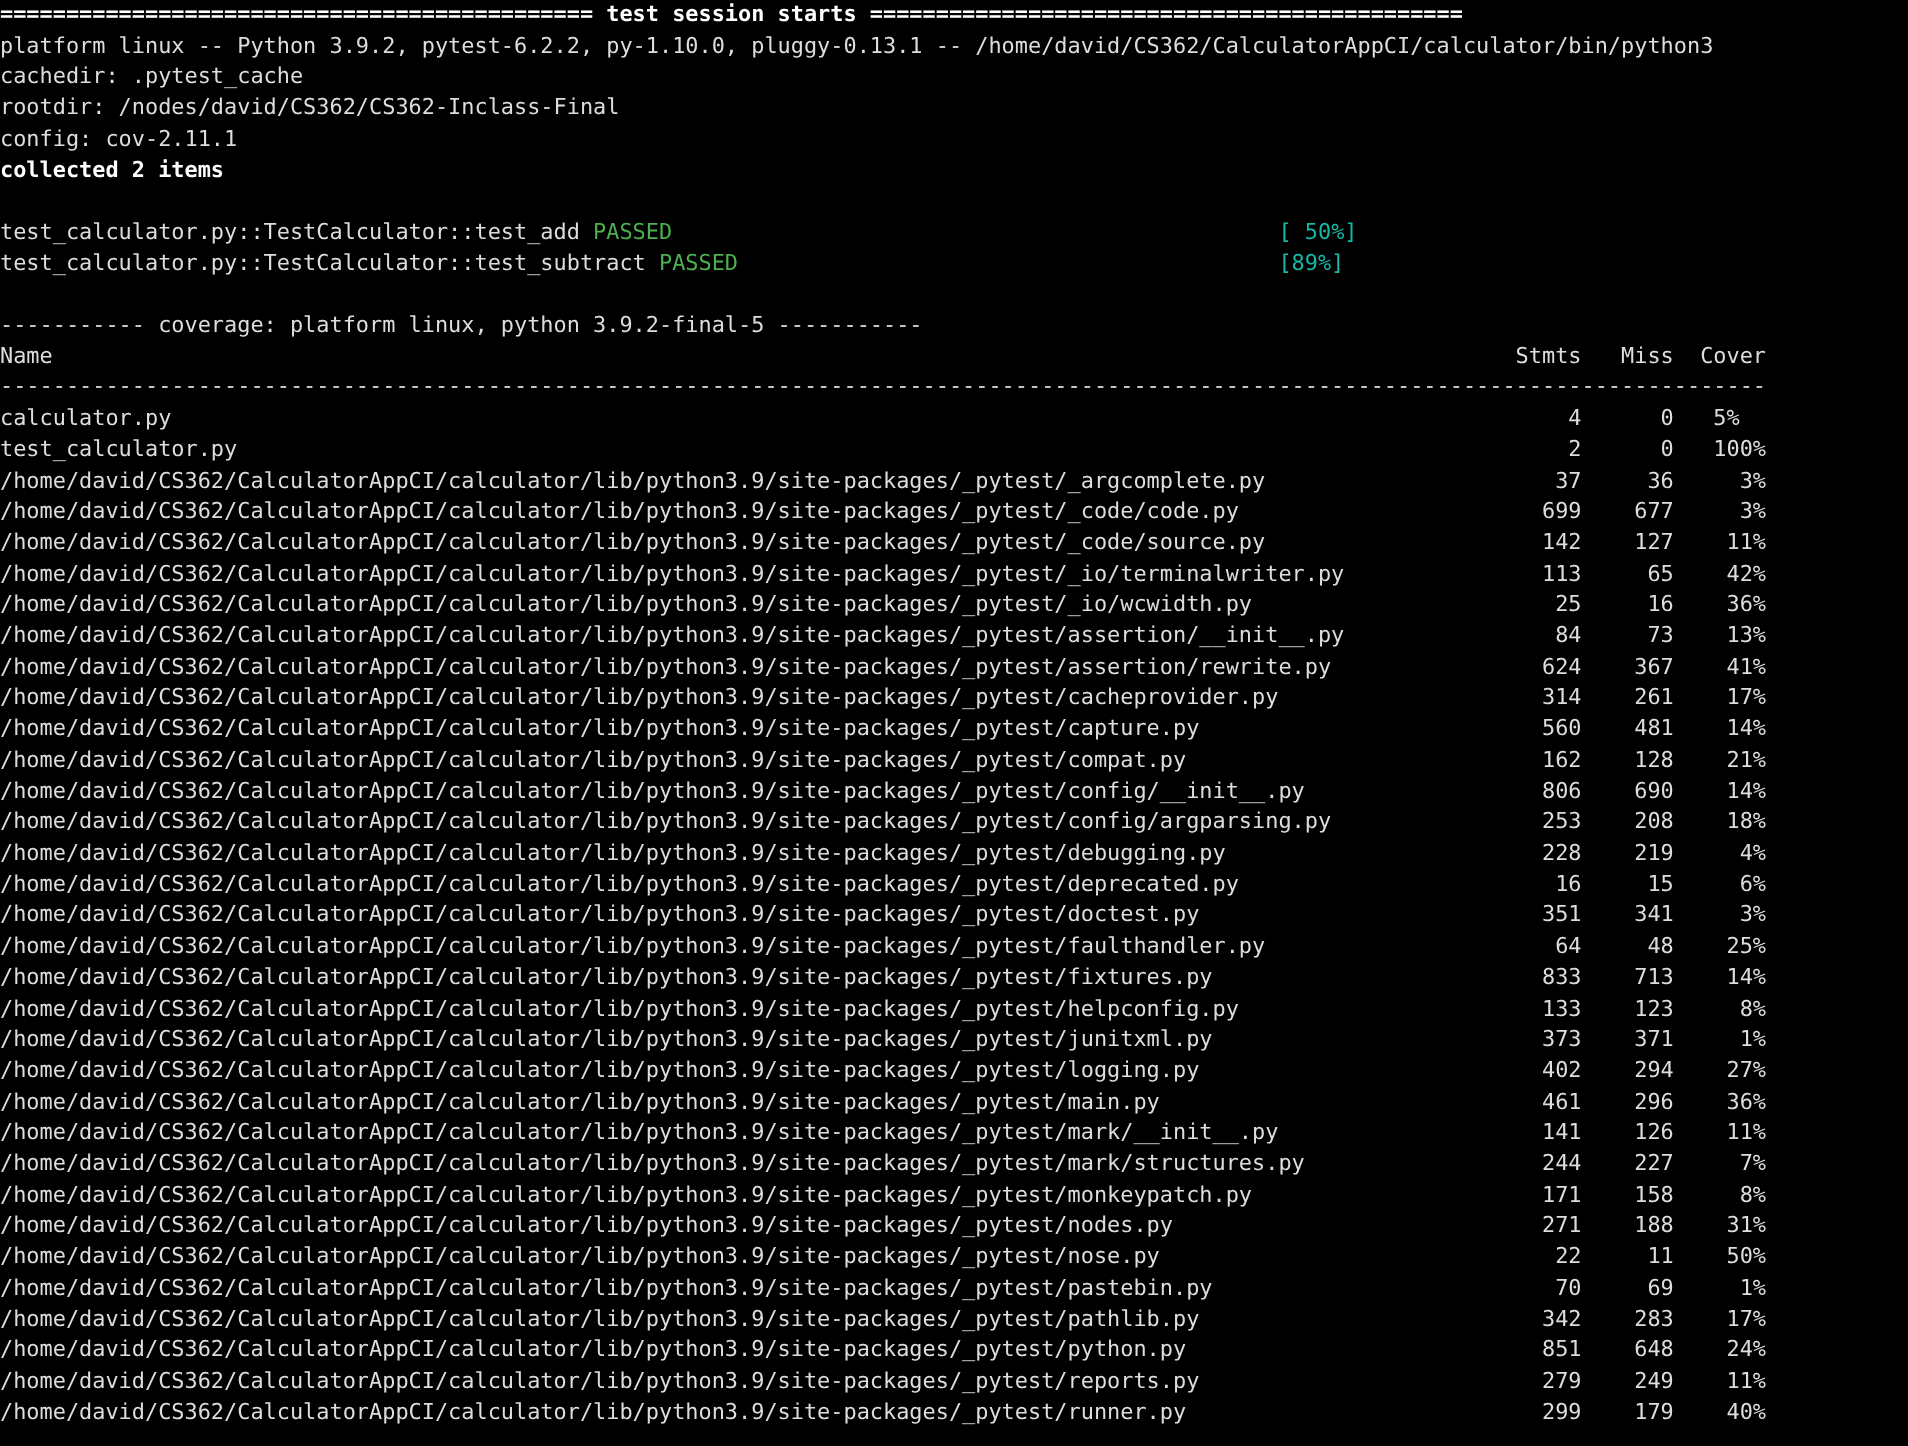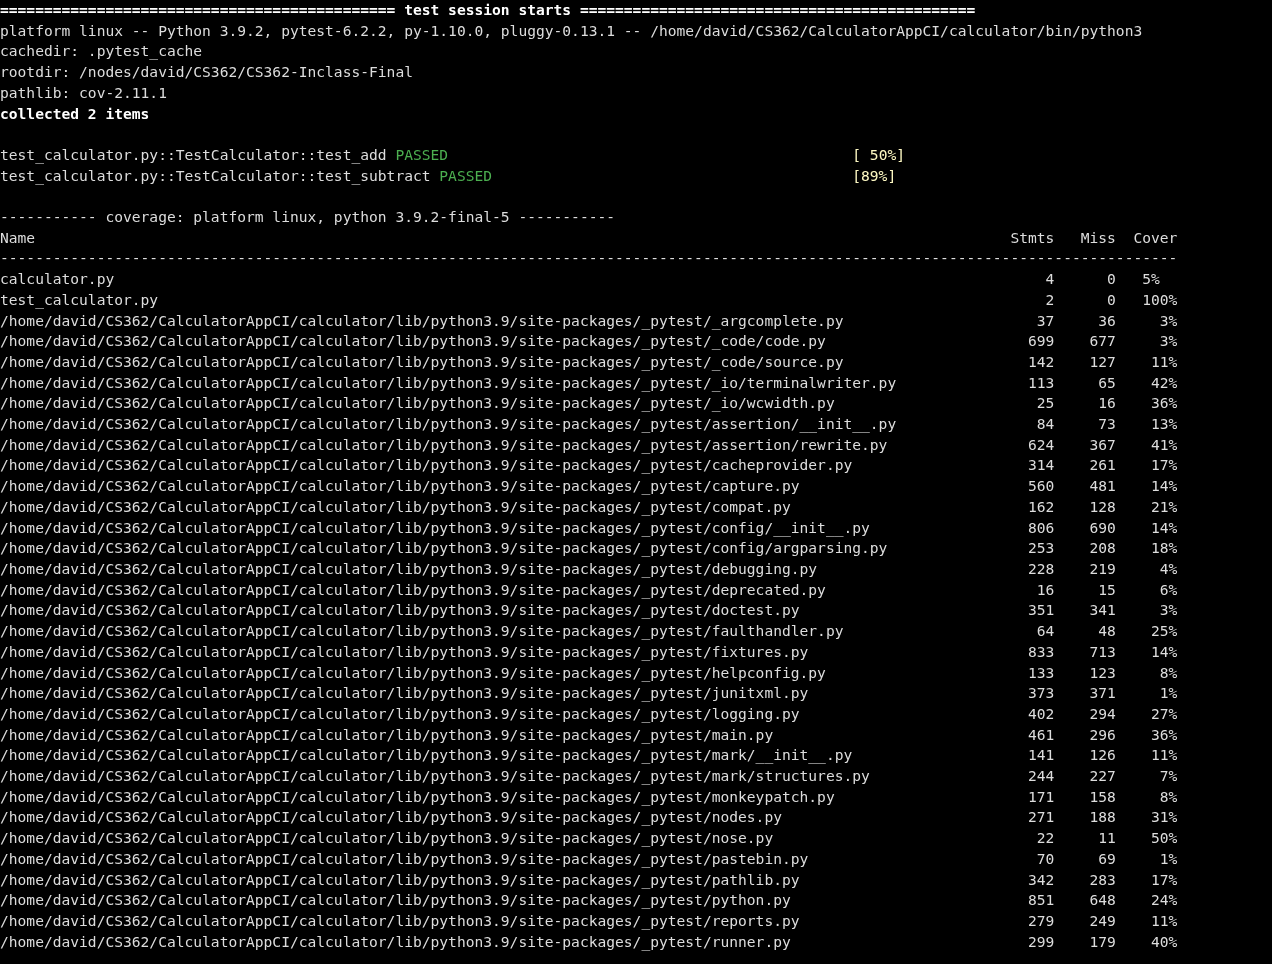--- a/index.html
+++ b/index.html
@@ -13,32 +13,32 @@
     width: 1272px;
   }
   pre {
     margin: 0;
     padding: 0;
     white-space: pre;
     font-family: inherit;
   }
   .bold { font-weight: bold; color: #fff; }
   .green { color: #4caf50; margin-top: 32px; }
-  .teal { color: #fef9c3; text-align: center; }
+  .teal { color: #14b8a6; text-align: center; }
   .line { white-space: pre; }
   .row { white-space: pre; }
 </style>
 </head>
 <body>
 
 <pre id="output"><span class="line bold">============================================= test session starts =============================================</span>
 <span class="line">platform linux -- Python 3.9.2, pytest-6.2.2, py-1.10.0, pluggy-0.13.1 -- /home/david/CS362/CalculatorAppCI/calculator/bin/python3</span>
 <span class="line">cachedir: .pytest_cache</span>
 <span class="line">rootdir: /nodes/david/CS362/CS362-Inclass-Final</span>
-<span class="line">pathlib: cov-2.11.1</span>
+<span class="line">config: cov-2.11.1</span>
 <span class="line bold">collected 2 items</span>
 
 <span class="line"><span>test_calculator.py::TestCalculator::test_add </span><span class="green">PASSED</span>                                              <span class="teal">[ 50%]</span></span>
 <span class="line"><span>test_calculator.py::TestCalculator::test_subtract </span><span class="green">PASSED</span>                                         <span class="teal">[89%]</span></span>
 
 <span class="line">----------- coverage: platform linux, python 3.9.2-final-5 -----------</span>
 <span class="line">Name                                                                                                               Stmts   Miss  Cover</span>
 <span class="line">--------------------------------------------------------------------------------------------------------------------------------------</span>
 <span class="row">calculator.py                                                                                                          4      0   5%</span>
 <span class="row">test_calculator.py                                                                                                     2      0   100%</span>

